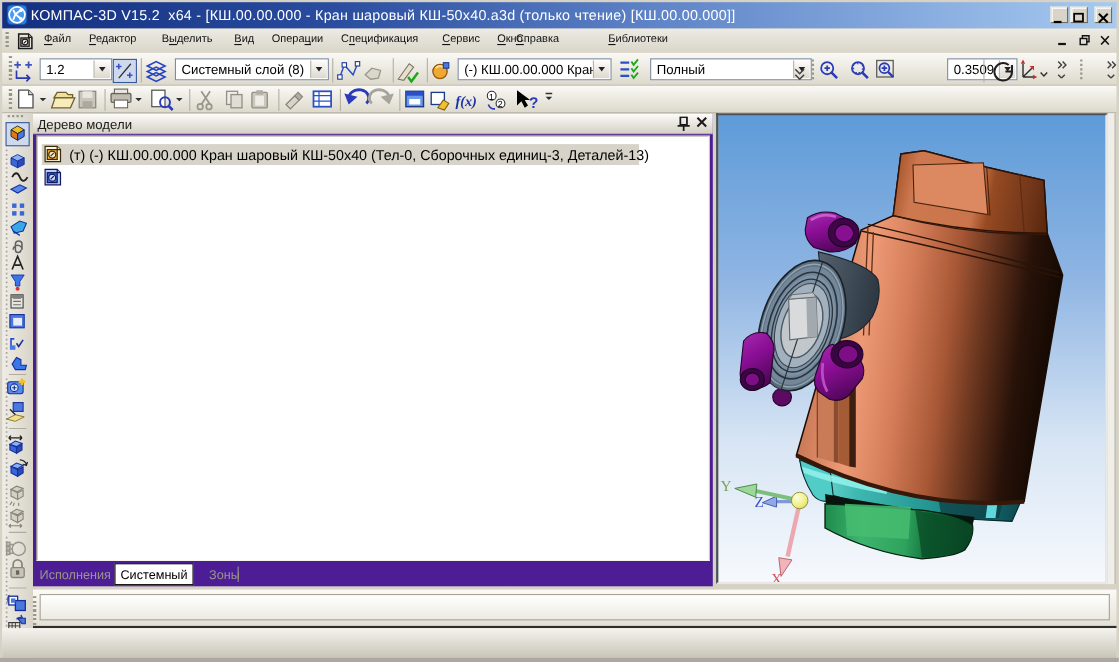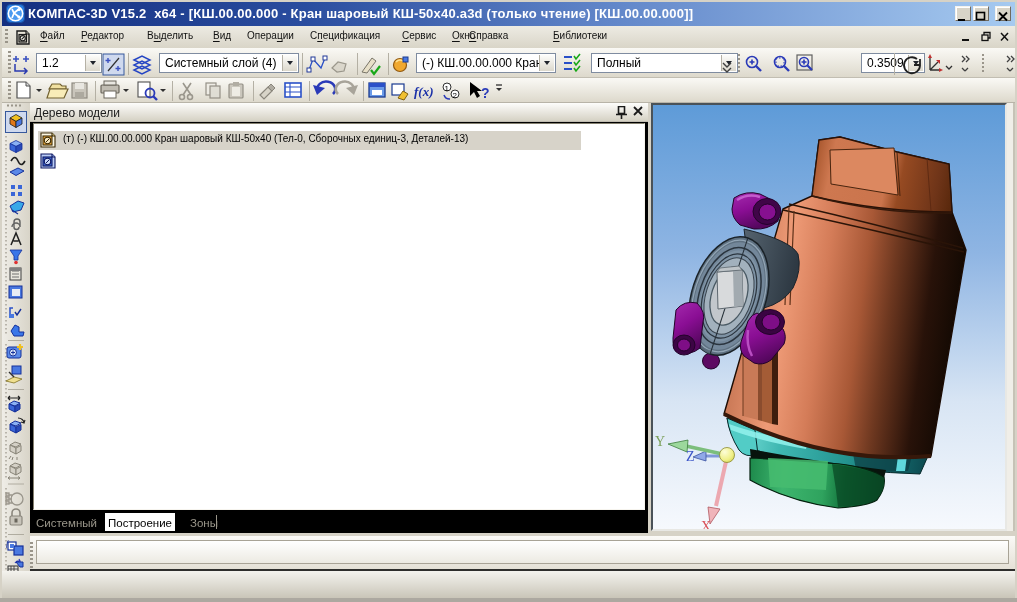--- a/index.html
+++ b/index.html
@@ -1,41 +1,41 @@
 <!DOCTYPE html>
 <html><head>
 <meta charset="utf-8">
 <style>
 *{margin:0;padding:0;box-sizing:border-box}
 html,body{width:1017px;height:602px;overflow:hidden;font-family:"Liberation Sans",sans-serif;background:#D6D2C6}
 .abs{position:absolute}
 #win{position:absolute;left:0;top:0;width:1017px;height:602px;background:#D6D2C6}
 
-#title{left:2px;top:2px;width:1013px;height:24px;background:linear-gradient(90deg,#142F80 0%,#2A4D9F 30%,#6186C9 60%,#A6CAF0 100%);color:#fff;font-weight:bold;font-size:13px;line-height:24px;white-space:nowrap}
+#title{left:2px;top:2px;width:1013px;height:24px;background:linear-gradient(90deg,#142F80 0%,#2A4D9F 30%,#6186C9 60%,#A6CAF0 100%);color:#fff;font-weight:normal;font-size:13px;line-height:24px;white-space:nowrap}
 #title .txt{position:absolute;left:26px;top:0;letter-spacing:0.22px}
 .tbtn{position:absolute;top:4px;width:16px;height:15px;background:#D8D4C8;border:1px solid;border-color:#F4F2EC #6F6A60 #6F6A60 #F4F2EC;box-shadow:inset 1px 1px 0 #fff}
 
 #menubar{left:2px;top:26px;width:1013px;height:22px;background:linear-gradient(#EDEBE3,#D9D5C8);font-size:10px;color:#111}
 .mi{position:absolute;top:4px}
 
 .tbar{background:linear-gradient(#FAF9F5,#DDD9CC)}
 #tb2{left:2px;top:48px;width:1013px;height:30px;border-bottom:1px solid #C2BEB2}
 #tb3{left:2px;top:78px;width:1013px;height:25px;border-bottom:1px solid #B8B4A8}
 .grip{position:absolute;width:3px;background-image:repeating-linear-gradient(#9A958A 0 2px,transparent 2px 4px)}
 .combo{position:absolute;background:#fff;border:1px solid #7F8CA0;font-size:12px;color:#000}
 .combo .cb-t{position:absolute;left:5px;top:50%;transform:translateY(-50%);white-space:nowrap}
 .combo .cb-b{position:absolute;right:1px;top:1px;bottom:1px;width:15px;background:linear-gradient(#FDFDFB,#DCD8CC);border-left:1px solid #B5B1A5}
 .combo .cb-b:after{content:"";position:absolute;left:4px;top:6px;border:3.5px solid transparent;border-top:4px solid #20242C}
 
 #lpanel{left:2px;top:103px;width:28px;height:495px;background:linear-gradient(90deg,#EFEDE7,#D8D4C8)}
 
-#tpanel{left:30px;top:103px;width:618px;height:430px;background:#000000}
+#tpanel{left:30px;top:103px;width:618px;height:430px;background:#4c1d95}
 #thead{position:absolute;left:0;top:0;width:100%;height:19px;background:linear-gradient(#FDFDFB,#D5D1C4);font-size:12px;color:#1c1c1c;border-bottom:1px solid #C0BCB0}
 #tcontent{position:absolute;left:3px;top:20px;width:612px;height:387px;background:#fff;border:1px solid;border-color:#84806F #F6F4EE #F6F4EE #84806F}
-.trow{position:absolute;left:2px;height:19px;font-size:10px;color:#000;white-space:nowrap}
+.trow{position:absolute;left:2px;height:19px;font-size:13px;color:#000;white-space:nowrap}
 
 #tabs{position:absolute;left:0px;top:409px;width:100%;height:21px;font-size:11.5px}
 
 #vp{left:651px;top:103px;width:356px;height:428px;background:linear-gradient(#5E9BD8 0%,#8FB5E3 35%,#D8E5F4 70%,#F6F9FD 100%);border:2px solid;border-color:#4A5258 #E8E8E4 #E8E8E4 #4A5258}
 #rstrip{left:1007px;top:103px;width:8px;height:428px;background:#F0EEE8;border-right:2px solid #C6C2B6}
 
 #pbar{left:30px;top:536px;width:985px;height:35px;background:linear-gradient(#FBFAF7,#E3DFD4)}
 #pbox{position:absolute;left:6px;top:4px;width:973px;height:24px;border:1px solid #A8A396;background:linear-gradient(#FFFFFF,#ECEAE2)}
 #dline{left:30px;top:569px;width:985px;height:2px;background:#2E2E2C}
 #sbar{left:2px;top:571px;width:1013px;height:27px;background:linear-gradient(#F4F3EE,#C9C5B8)}
@@ -93,21 +93,21 @@
     <span class="mi" style="left:467px"><span class="u">С</span>правка</span>
     <span class="mi" style="left:551px"><span class="u">Б</span>иблиотеки</span>
   </div>
   <div id="tb2" class="abs tbar">
     <div class="grip" style="left:6px;top:3px;height:24px"></div>
     <div class="combo" style="left:34px;top:5px;width:66px;height:20px">
         <span class="cb-t">1.2</span>
         <span class="cb-b"></span>
       </div>
     <div class="combo" style="left:157px;top:5px;width:140px;height:20px">
-        <span class="cb-t">Системный слой (4)</span>
+        <span class="cb-t">Системный слой (8)</span>
         <span class="cb-b"></span>
       </div>
     <div class="combo" style="left:414px;top:5px;width:140px;height:20px">
         <span class="cb-t">(-) КШ.00.00.000 Кран</span>
         <span class="cb-b"></span>
       </div>
     <div class="combo" style="left:589px;top:5px;width:147px;height:20px">
         <span class="cb-t">Полный</span>
         <span class="cb-b"></span>
       </div>
@@ -404,22 +404,22 @@
         <g stroke="#101860" stroke-width="1.1">
           <path d="M2,23 L13,23 L16,26 L16,37 L2,37 Z" fill="#B8CCF8"></path>
           <path d="M13,23 L13,26 L16,26" fill="#90ACE8"></path>
           <rect x="4" y="26" width="9" height="9" fill="#3A66D8"></rect>
           <circle cx="8.5" cy="30.5" r="3.2" fill="#C8D8F8"></circle>
           <path d="M7,32 L10,29" stroke-width="1"></path>
         </g>
       </svg>
     </div>
     <div id="tabs">
-      <span style="position:absolute;left:6px;top:5px;color:#9A968A">Системный</span>
-      <span style="position:absolute;left:74px;top:0px;width:72px;height:20px;background:#fff;border:1px solid #000;text-align:center;padding-top:4px">Построение</span>
+      <span style="position:absolute;left:6px;top:5px;color:#9A968A">Исполнения</span>
+      <span style="position:absolute;left:74px;top:0px;width:72px;height:20px;background:#fff;border:1px solid #000;text-align:center;padding-top:4px">Системный</span>
       <span style="position:absolute;left:160px;top:5px;color:#9A968A">Зоны</span>
       <span style="position:absolute;left:186px;top:3px;height:14px;border-left:1px solid #9A968A"></span>
     </div>
   </div>
   <div id="vp" class="abs">
       <svg width="350" height="424" viewBox="653 105 350 424" style="position:absolute;left:0;top:0">
     <defs>
       <linearGradient id="bodyg" gradientUnits="userSpaceOnUse" x1="726" y1="300" x2="963" y2="332">
         <stop offset="0" stop-color="#BE6E4C"></stop>
             <stop offset="0.24" stop-color="#EE9A76"></stop>

